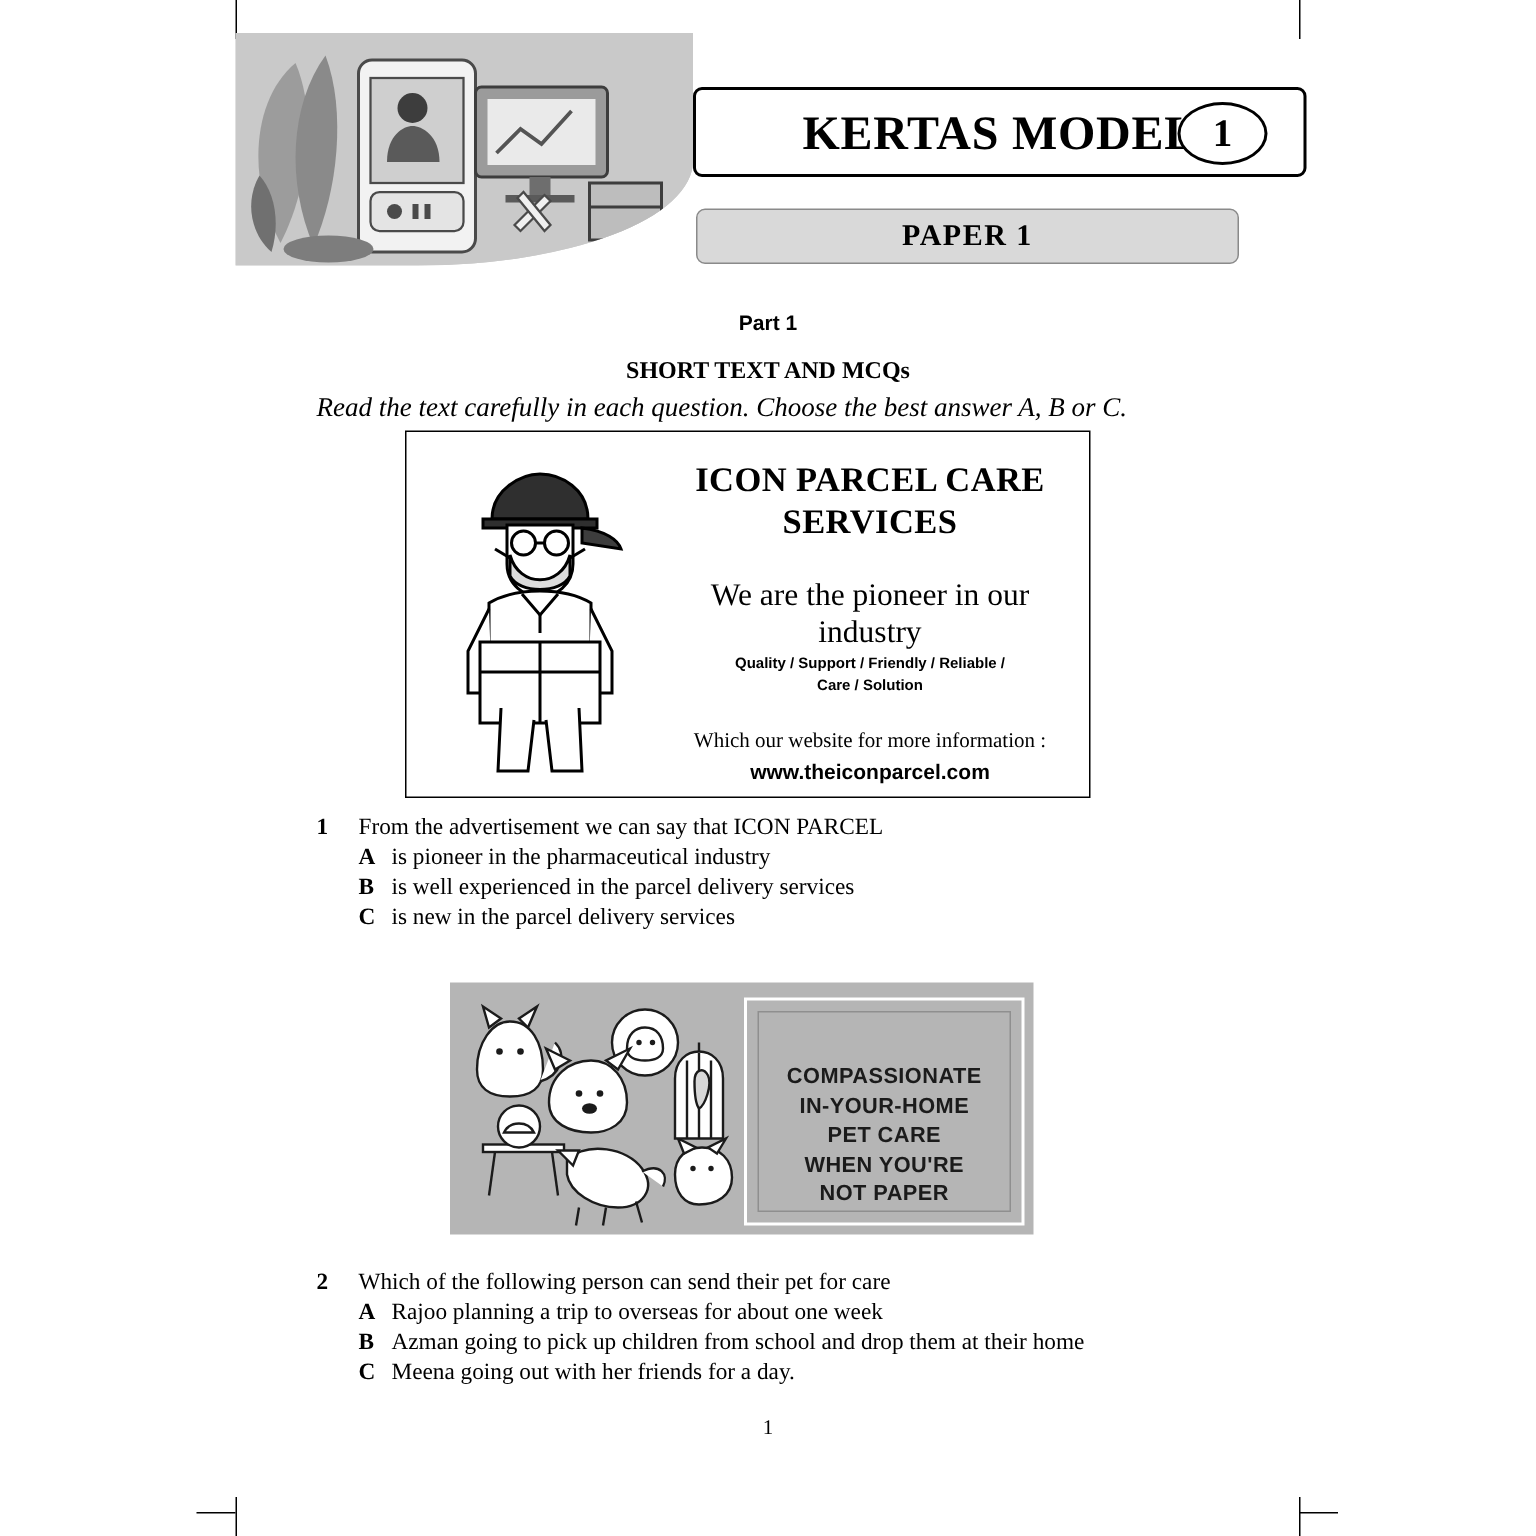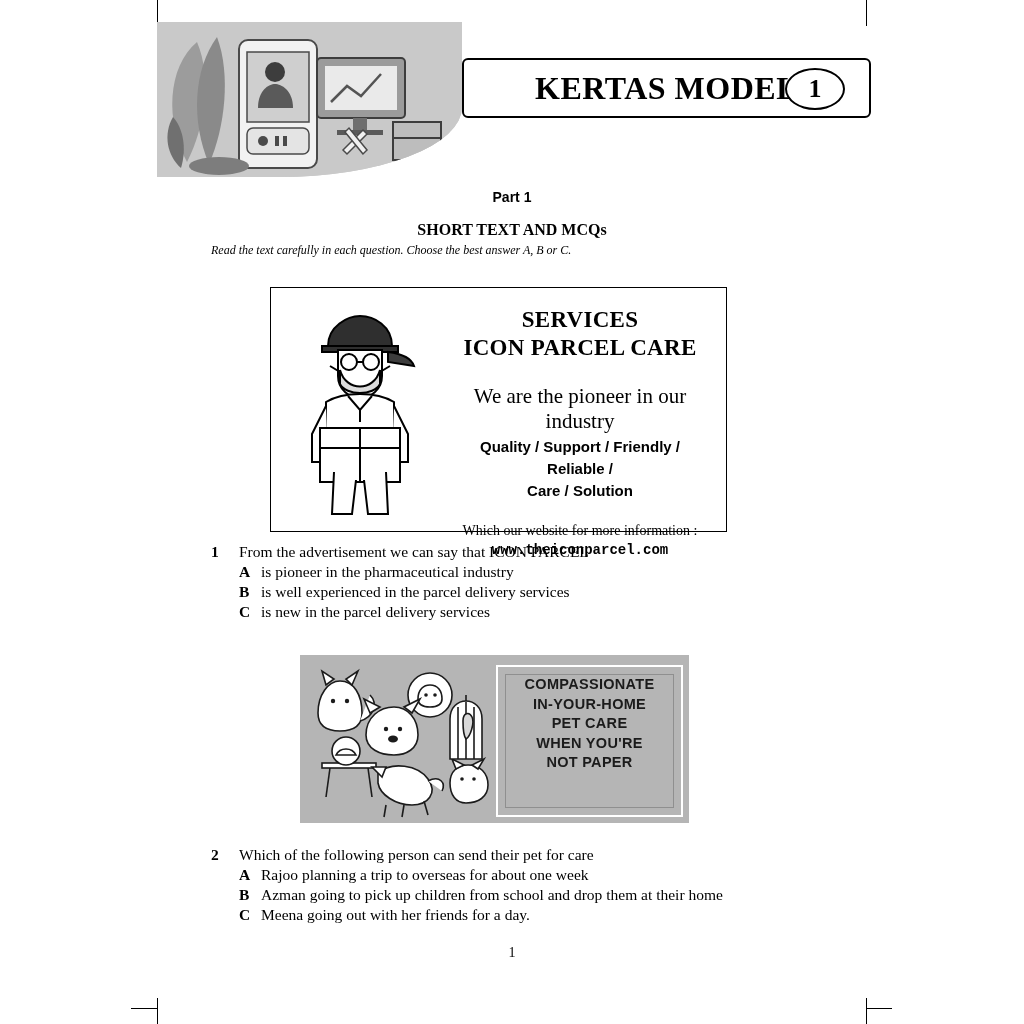--- a/index.html
+++ b/index.html
@@ -115,39 +115,39 @@
     font-weight: bold;
     letter-spacing: 1px;
   }
 
   
   .part-heading {
     text-align: center;
     font-family: "Liberation Sans", sans-serif;
     font-weight: bold;
     font-size: 14px;
-    margin-top: 4px;
+    margin-top: 22px;
   }
   .part-sub {
     text-align: center;
     font-weight: bold;
     font-size: 16px;
     margin-top: 16px;
     font-family: "Liberation Serif", serif;
   }
 
   .q-range {
     margin-top: 20px;
     font-size: 15px;
     font-weight: bold;
     padding-left: 54px;
   }
   .q-instruction {
     margin-top: 4px;
-    font-size: 12px;
+    font-size: 18px;
     font-style: italic;
     padding-left: 54px;
   }
 
   
   .advert1 {
     position: absolute;
     left: 113px;
     top: 287px;
     width: 455px;
@@ -174,34 +174,34 @@
     line-height: 1.22;
     letter-spacing: 0.3px;
     font-family: "Liberation Serif", serif;
   }
   .ad-line {
     font-size: 21px;
     margin-top: 22px;
     font-family: "Liberation Serif", serif;
   }
   .ad-bold {
-    font-size: 15px;
+    font-size: 10px;
     font-weight: bold;
     line-height: 1.45;
     margin-top: 2px;
     font-family: "Liberation Sans", sans-serif;
   }
   .ad-visit {
     font-size: 14px;
     margin-top: 22px;
   }
   .ad-url {
     font-size: 14px;
     font-weight: bold;
-    font-family: Liberation Mono, monospace;
+    font-family: Liberation Sans, sans-serif;
     margin-top: 3px;
   }
 
   
   .question {
     position: absolute;
     left: 54px;
     width: 660px;
     font-size: 15.5px;
   }
@@ -254,21 +254,21 @@
     border: 2px solid #ffffff;
     display: flex;
     align-items: center;
     justify-content: center;
   }
   .advert2-panel-inner {
     border: 1px solid #8f8f8f;
     width: 167px;
     height: 132px;
     display: flex;
-    align-items: flex-start;
+    align-items: flex-end;
     justify-content: center;
     text-align: center;
   }
   .ad2-text {
     font-family: "Liberation Sans", sans-serif;
     font-weight: bold;
     font-size: 14.5px;
     line-height: 1.35;
     letter-spacing: 0.3px;
     color: #1b1b1b;
@@ -328,20 +328,21 @@
         <ellipse cx="62" cy="144" rx="30" ry="9" fill="#7d7d7d"></ellipse>
       </svg>
     </div>
 
     <div class="title-bar">
       <div class="shadow"></div>
       <div class="title-text">KERTAS MODEL</div>
       <div class="title-num">1</div>
     </div>
 
+    <div class="paper-bar">PAPER   1</div>
   </div>
 
   <div class="part-heading">Part 1</div>
   <div class="part-sub">SHORT TEXT AND MCQs</div>
 
   <div class="q-instruction">Read the text carefully in each question. Choose the best answer A, B or C.</div>
 
   <div class="advert1">
     <div class="advert1-art">
       <svg width="165" height="215" viewBox="0 0 165 215">
@@ -373,22 +374,22 @@
           <line x1="84" y1="126" x2="84" y2="180"></line>
           <line x1="44" y1="146" x2="124" y2="146"></line>
 
           <path d="M58 170 L56 212 L76 212 L80 178" fill="#fff"></path>
           <path d="M110 170 L112 212 L92 212 L88 178" fill="#fff"></path>
         </g>
       </svg>
     </div>
     <div class="advert1-text">
       <div class="ad-title">
+        <div>ICON PARCEL CARE</div>
         <div>SERVICES</div>
-        <div>ICON PARCEL CARE</div>
       </div>
       <div class="ad-line">We are the pioneer in our industry</div>
       <div class="ad-bold">
         <div>Quality / Support / Friendly / Reliable /</div>
         <div>Care / Solution</div>
       </div>
       <div class="ad-visit">Which our website for more information :</div>
       <div class="ad-url">www.theiconparcel.com</div>
     </div>
   </div>

